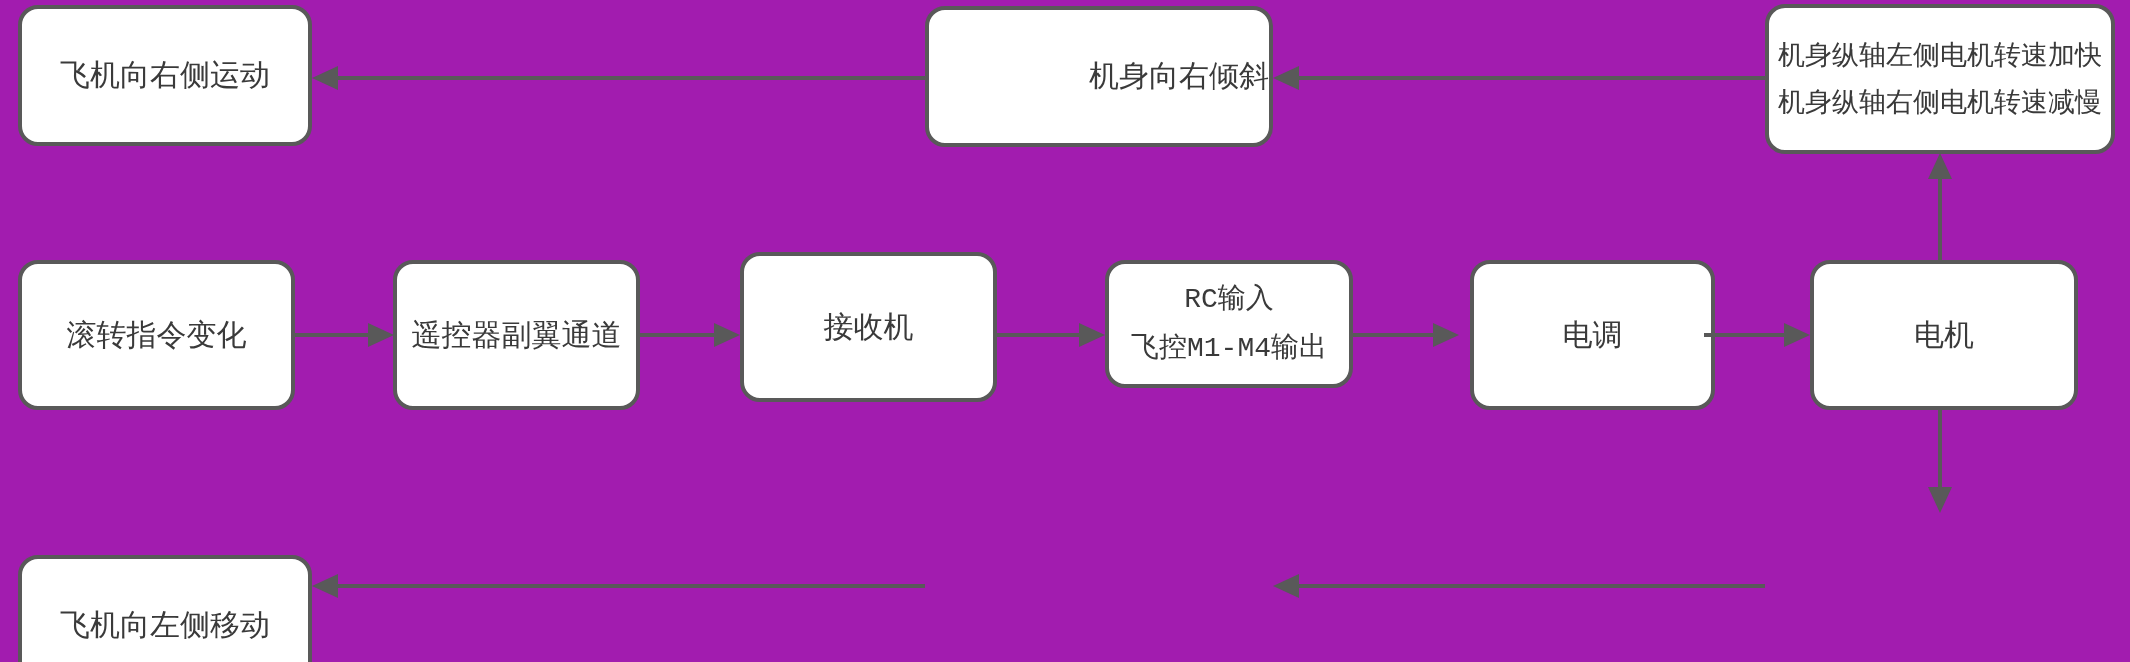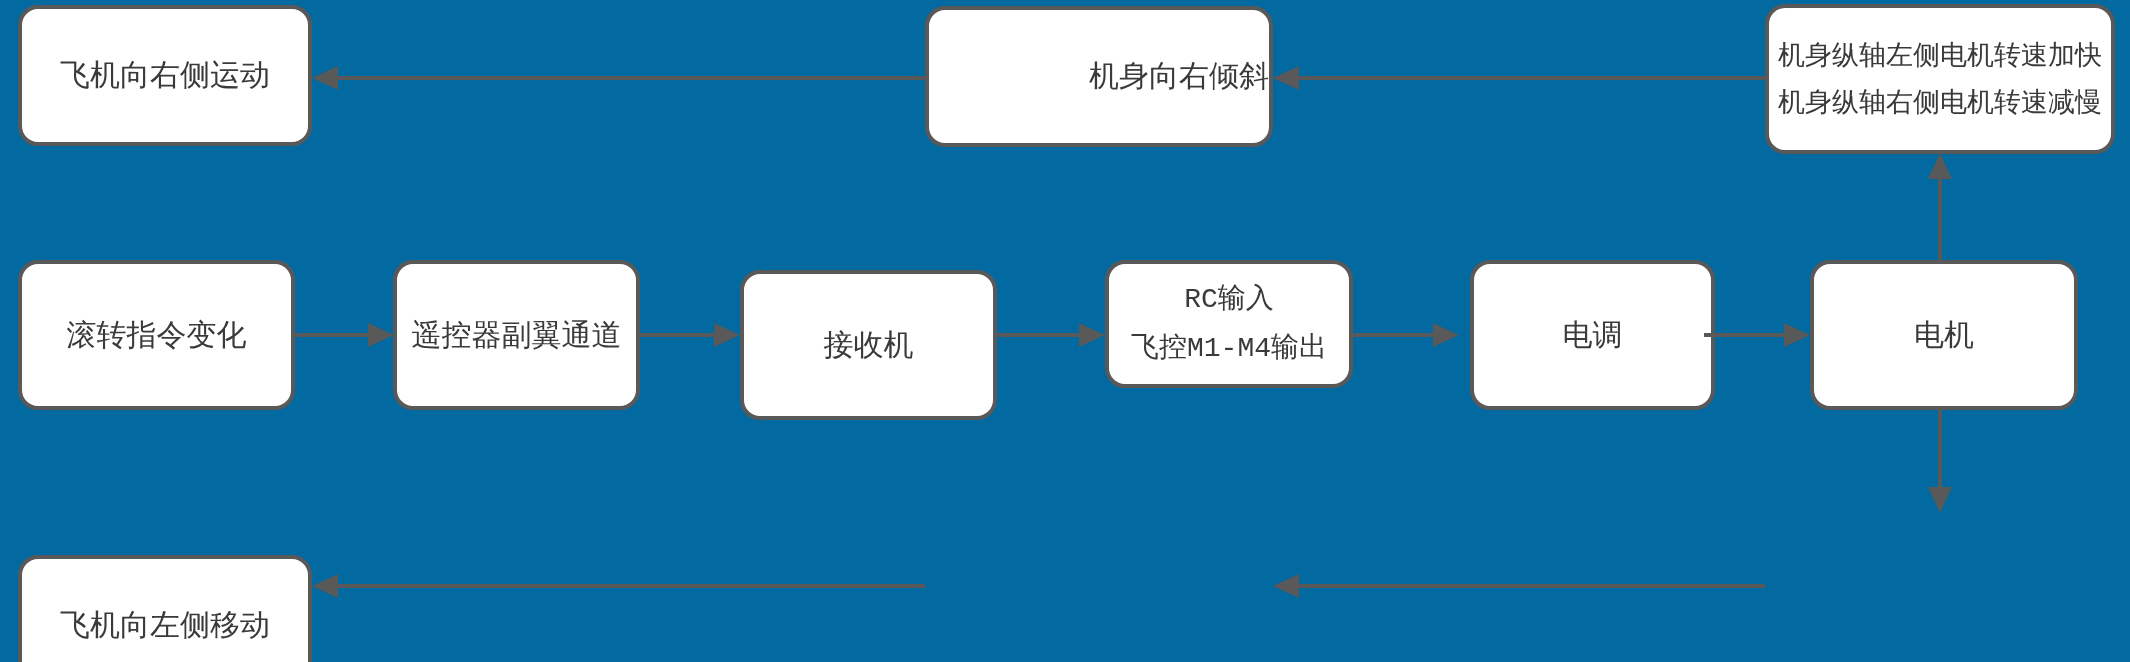--- a/index.html
+++ b/index.html
@@ -4,21 +4,21 @@
 <style>
   html, body {
     margin: 0;
     padding: 0;
     background: #ffffff;
   }
   .canvas {
     position: relative;
     width: 2130px;
     height: 662px;
-    background: #0369a1;
+    background: #a21caf;
     font-family: "Liberation Sans", "DejaVu Sans", sans-serif;
     overflow: hidden;
   }
   .node {
     position: absolute;
     box-sizing: border-box;
     border: 4px solid #595959;
     border-radius: 20px;
     background: #ffffff;
     display: flex;
@@ -90,21 +90,21 @@
   </div>
 
   <div class="node" style="left:18px; top:260px; width:277px; height:150px;">
     <span>滚转指令变化</span>
   </div>
 
   <div class="node" style="left:393px; top:260px; width:247px; height:150px;">
     <span>遥控器副翼通道</span>
   </div>
 
-  <div class="node" style="left:740px; top:270px; width:257px; height:150px;">
+  <div class="node" style="left:740px; top:252px; width:257px; height:150px;">
     <span>接收机</span>
   </div>
 
   <div class="node two-line" style="left:1105px; top:260px; width:248px; height:128px; font-size:28px;font-family:Liberation Mono, monospace;">
     <span>RC输入</span>
     <span>飞控M1-M4输出</span>
   </div>
 
   <div class="node" style="left:1470px; top:260px; width:245px; height:150px;">
     <span>电调</span>

